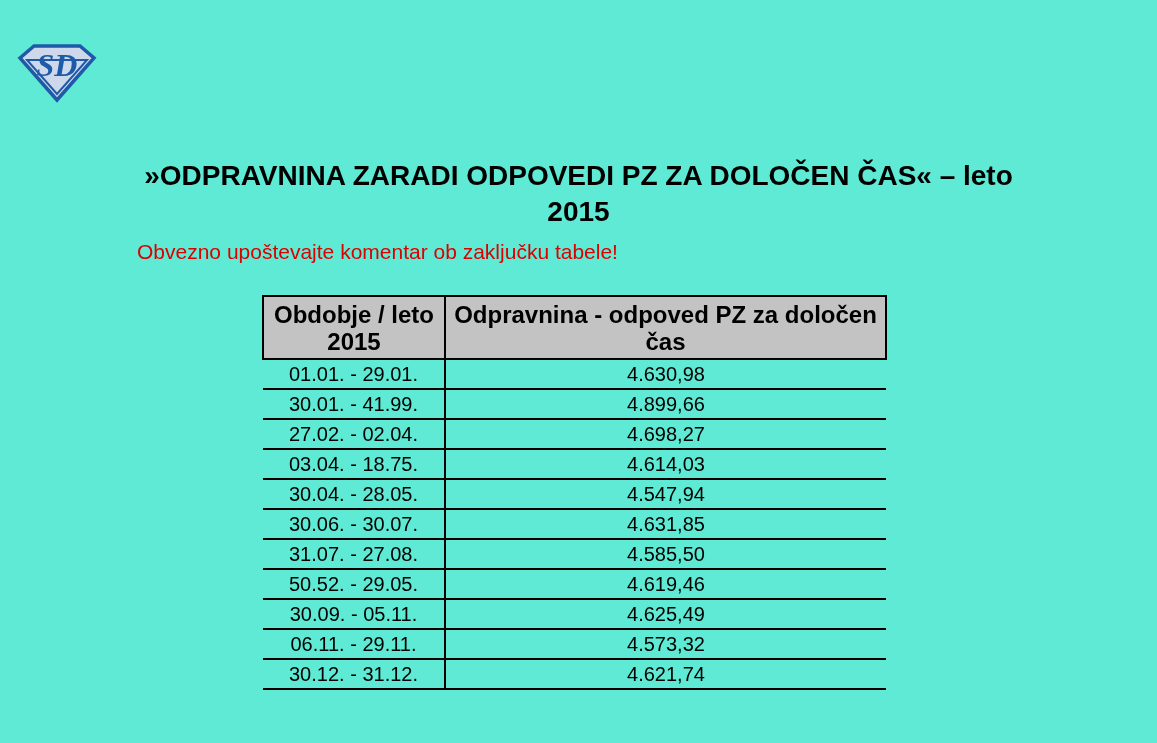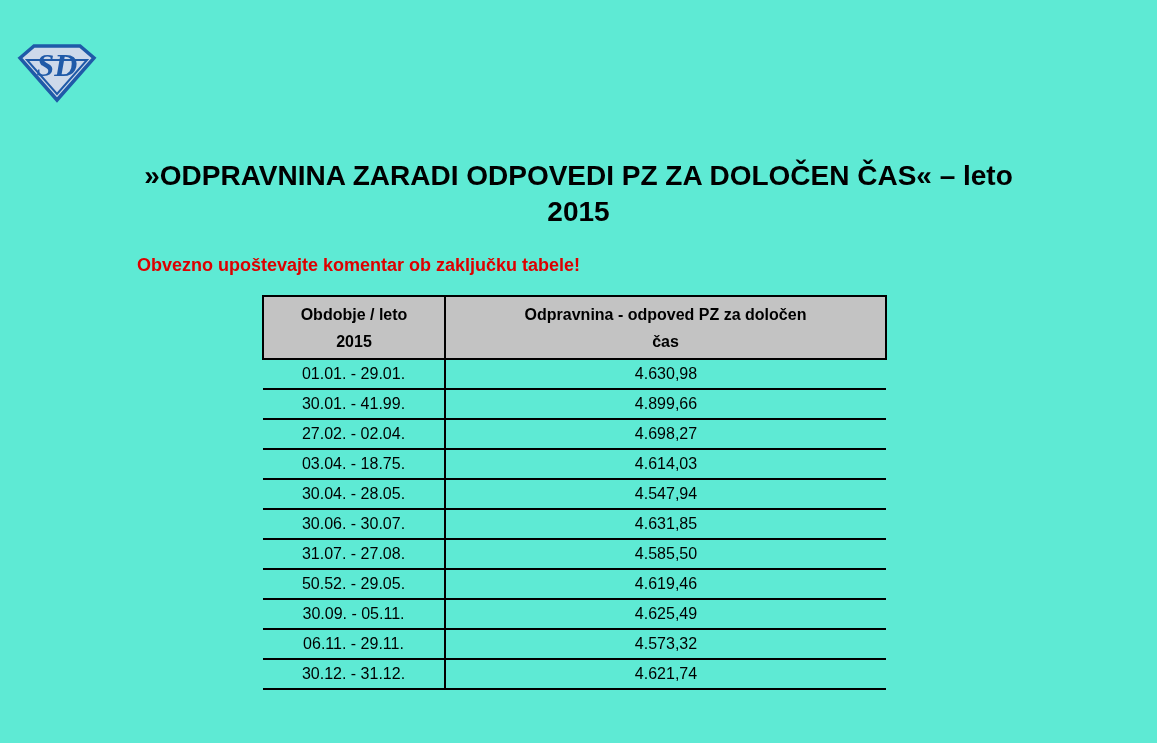--- a/index.html
+++ b/index.html
@@ -31,47 +31,47 @@
     font-weight: bold;
     font-size: 28px;
     line-height: 36px;
     color: #000000;
     letter-spacing: 0px;
     margin-top: 12px;
   }
   .notice {
     position: absolute;
     left: 137px;
-    top: 253px;
-    font-size: 18px;
+    top: 240px;
+    font-size: 21px;
     line-height: 24px;
-    font-weight: bold;
+    font-weight: normal;
   }
   .doc-table {
     position: absolute;
     left: 262px;
     top: 295px;
     border-collapse: collapse;
     table-layout: fixed;
   }
   .doc-table th {
     background: #c3c3c3;
     border: 2px solid #000000;
-    font-size: 16px;
+    font-size: 24px;
     font-weight: bold;
     line-height: 27px;
     height: 61px;
     padding: 0 4px;
     text-align: center;
     vertical-align: middle;
     color: #000000;
   }
   .doc-table td {
     border-bottom: 2px solid #000000;
-    font-size: 16px;
+    font-size: 20px;
     height: 28px;
     padding: 0;
     text-align: center;
     vertical-align: middle;
     color: #000000;
     white-space: nowrap;
   }
   .doc-table td.col-period { border-right: 2px solid #000000; }
   .col-period-w { width: 182px; }
   .col-value-w  { width: 441px; }

